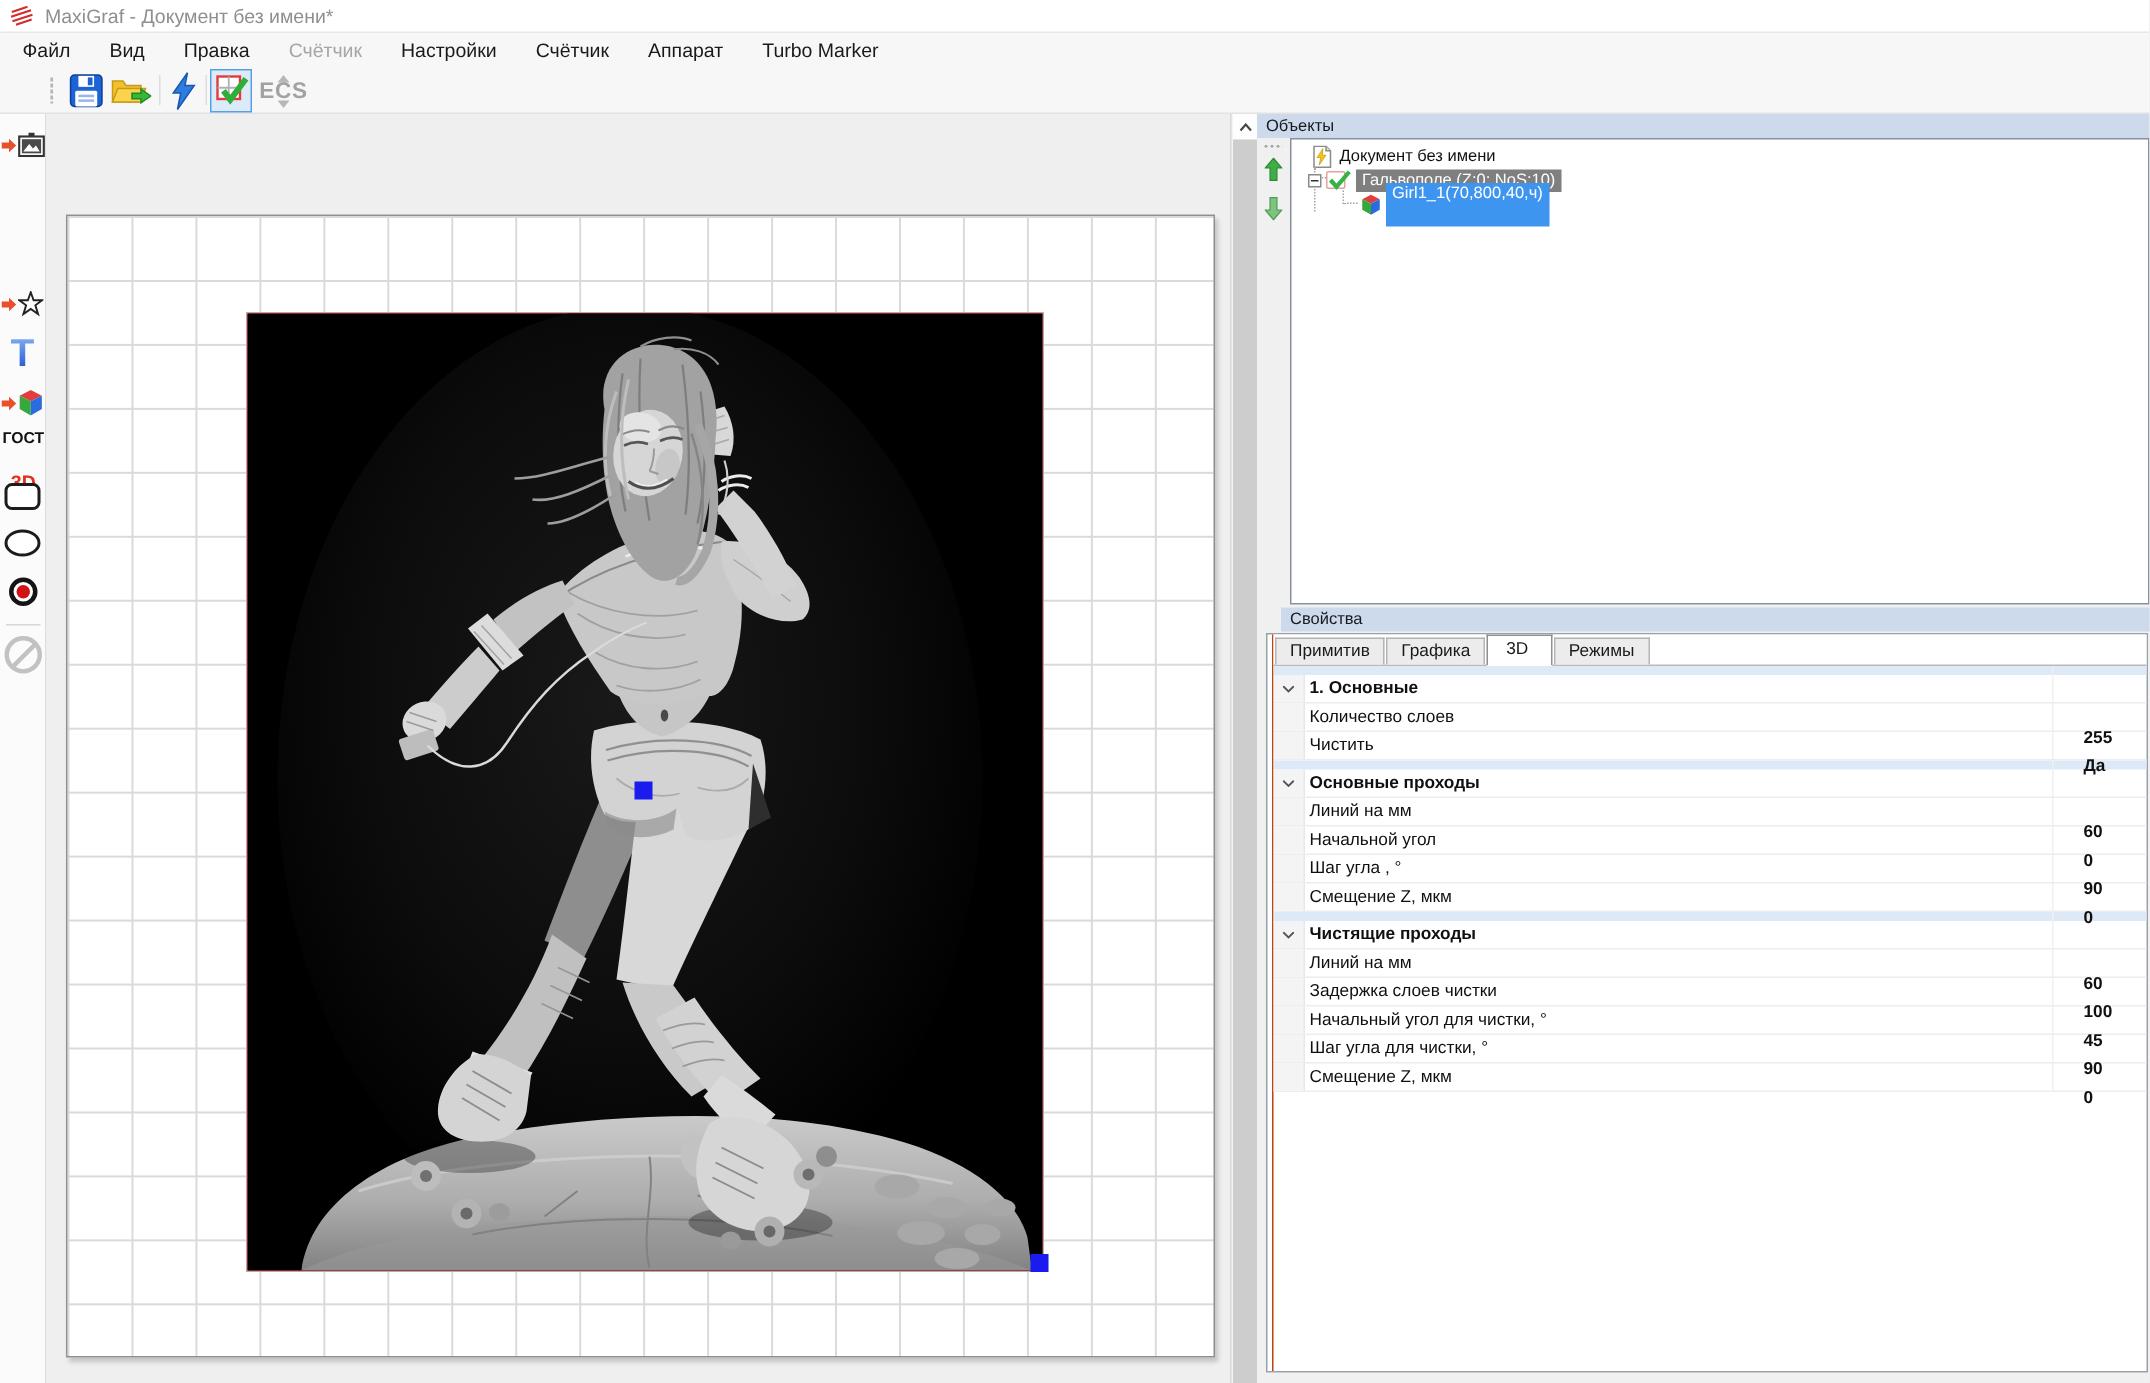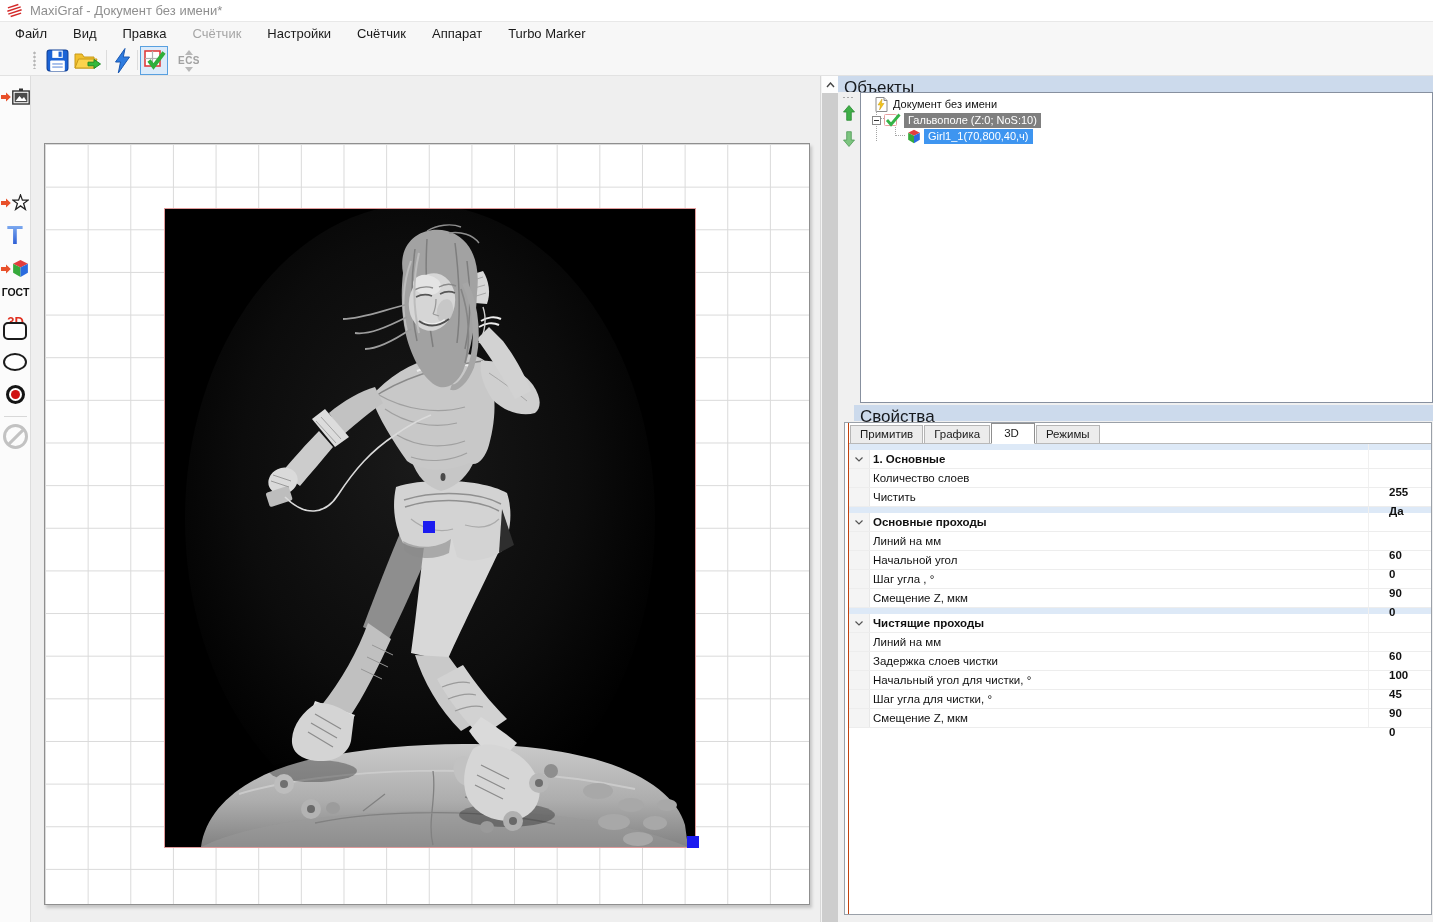--- a/index.html
+++ b/index.html
@@ -17,21 +17,21 @@
   .menu-item { font-size:13px; color:#1a1a1a; padding:3px 13px; cursor:default; }
   .menu-item.disabled { color:#a6a6a6; }
 
   
   .toolbar { position:absolute; left:0; top:44px; width:1433px; height:32px; background:#f7f7f7; border-bottom:1px solid #e2e2e2; }
   .tb-grip { position:absolute; left:33px; top:7px; width:3px; height:18px;
     background-image:radial-gradient(#b5b5b5 1px, transparent 1.2px); background-size:3px 4px; }
   .tb-btn { position:absolute; top:3px; height:27px; display:flex; align-items:center; justify-content:center; }
   .tb-sep { position:absolute; top:6px; width:1px; height:20px; background:#dcdcdc; }
   .tb-btn.checked { border:1px solid #58a0e0; background:#dcebfa; }
-  .ecs-btn { flex-direction:column; color:#a2a2a2; font-weight:bold; font-size:10px; letter-spacing:0.5px; line-height:10px; gap:1px; }
+  .ecs-btn { flex-direction:column; color:#a2a2a2; font-weight:bold; font-size:15px; letter-spacing:0.5px; line-height:10px; gap:1px; }
   .tri-up { width:0; height:0; border-left:4px solid transparent; border-right:4px solid transparent; border-bottom:5px solid #b8b8b8; }
   .tri-down { width:0; height:0; border-left:4px solid transparent; border-right:4px solid transparent; border-top:5px solid #b8b8b8; }
 
   
   .left-strip { position:absolute; left:0; top:76px; width:31px; height:846px; background:#fbfbfb; border-right:1px solid #dddddd; }
   .ltool { position:absolute; display:flex; align-items:center; }
   .t-letter { font-size:26px; font-weight:bold; color:#2f6fe0;
     background:linear-gradient(#8db9f5,#1d4fd0); -webkit-background-clip:text; background-clip:text; -webkit-text-fill-color:transparent; line-height:26px; }
   .gost-top { display:block; width:31px; text-align:center; font-size:10.5px; font-weight:bold; color:#111; line-height:11px;}
   .gost-bottom { display:block; width:31px; text-align:center; font-size:13px; font-weight:bold; color:#e03020; line-height:14px;}
@@ -52,33 +52,33 @@
   .engrave-image { position:absolute; left:119px; top:64px; width:532px; height:640px; border:1px solid #e09a9a; background:#000; }
   .handle { position:absolute; width:12px; height:12px; background:#1b1bf0; }
 
   
   .vscroll { position:absolute; left:820px; top:76px; width:18px; height:846px; background:#f3f3f3; border-left:1px solid #d8d8d8; }
   .sb-up { position:absolute; left:1px; top:0; width:17px; height:17px; background:#fdfdfd; display:flex; align-items:center; justify-content:center; }
   .sb-thumb { position:absolute; left:1px; top:17px; width:17px; height:829px; background:#cdcdcd; }
 
   
   .right-panel { position:absolute; left:838px; top:76px; width:595px; height:846px; background:#f0f0f0; }
-  .panel-header { position:absolute; left:0; width:595px; height:16px; background:#ccdaec; color:#16191d; font-size:17px; padding:2px 0 0 6px; }
+  .panel-header { position:absolute; left:0; width:595px; height:16px; background:#ccdaec; color:#16191d; font-size:11px; padding:2px 0 0 6px; }
   .objects-header { top:0; }
   .props-header { top:329px;margin-left:16px; }
 
   .tree-toolbar { position:absolute; left:0; top:16px; width:22px; height:311px; background:#f0f0f0; }
   .tt-grip { position:absolute; left:4px; top:4px; width:13px; height:3px;
     background-image:radial-gradient(#a8a8a8 1px, transparent 1.2px); background-size:4px 3px; }
   .tt-btn { position:absolute; left:4px; width:14px; height:17px; display:flex; align-items:center; justify-content:center; }
 
   .tree-box { position:absolute; left:22px; top:16px; width:573px; height:311px; background:#ffffff; border:1px solid #87909f; }
   .tree-row { position:absolute; height:16px; display:flex; align-items:center; font-size:11px; color:#111; }
   .tree-label-sel-gray { background:#7f7f7f; color:#fff; padding:1px 4px 2px 4px; font-size:11px; }
-  .tree-label-sel-blue { background:#3e95f0; color:#fff; padding:1px 4px 2px 4px; font-size:11px; }
+  .tree-label-sel-blue { background:#3e95f0; color:#fff; padding:1px 4px 16px 4px; font-size:11px; }
   .expander { width:9px; height:9px; border:1px solid #898989; background:#fff; position:relative; }
   .expander::after { content:""; position:absolute; left:1px; top:3px; width:5px; height:1px; background:#333; }
   .dotline-v { position:absolute; border-left:1px dotted #a5a5a5; }
   .dotline-h { position:absolute; border-top:1px dotted #a5a5a5; }
 
   
   .props-box { position:absolute; left:6px; top:346px; width:588px; height:493px; background:#ffffff; border:1px solid #9aa0a8; padding-left:3px; }
   .props-inner { position:relative; width:100%; height:100%; border-left:1px solid #c2410c; }
   .tabs { position:relative; height:21px; border-bottom:1px solid #b9b9b9; background:#fff; padding-left:1px; display:flex; align-items:flex-end; }
   .tab { font-size:11.5px; color:#1a1a1a; background:#ececec; border:1px solid #b5b5b5; border-bottom:none; padding:2px 9px 3px 9px; margin-right:1px; height:18px; }

